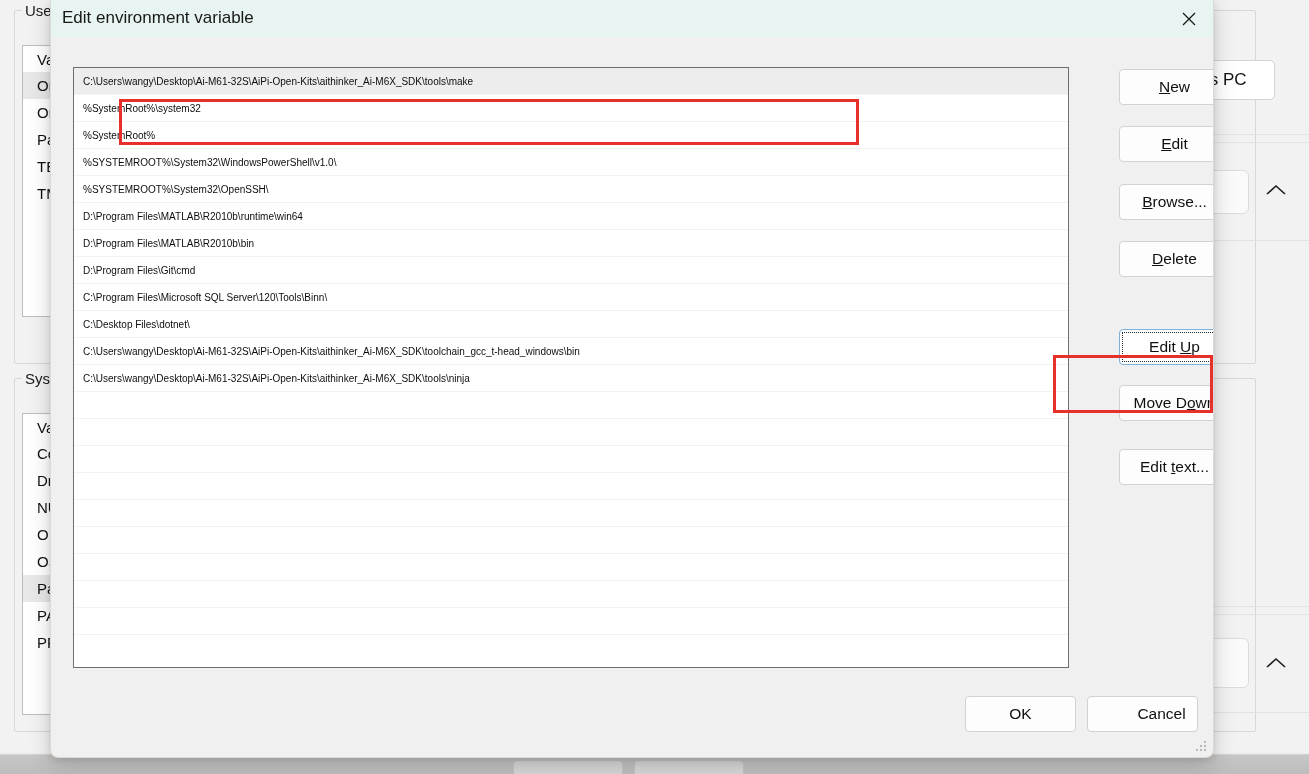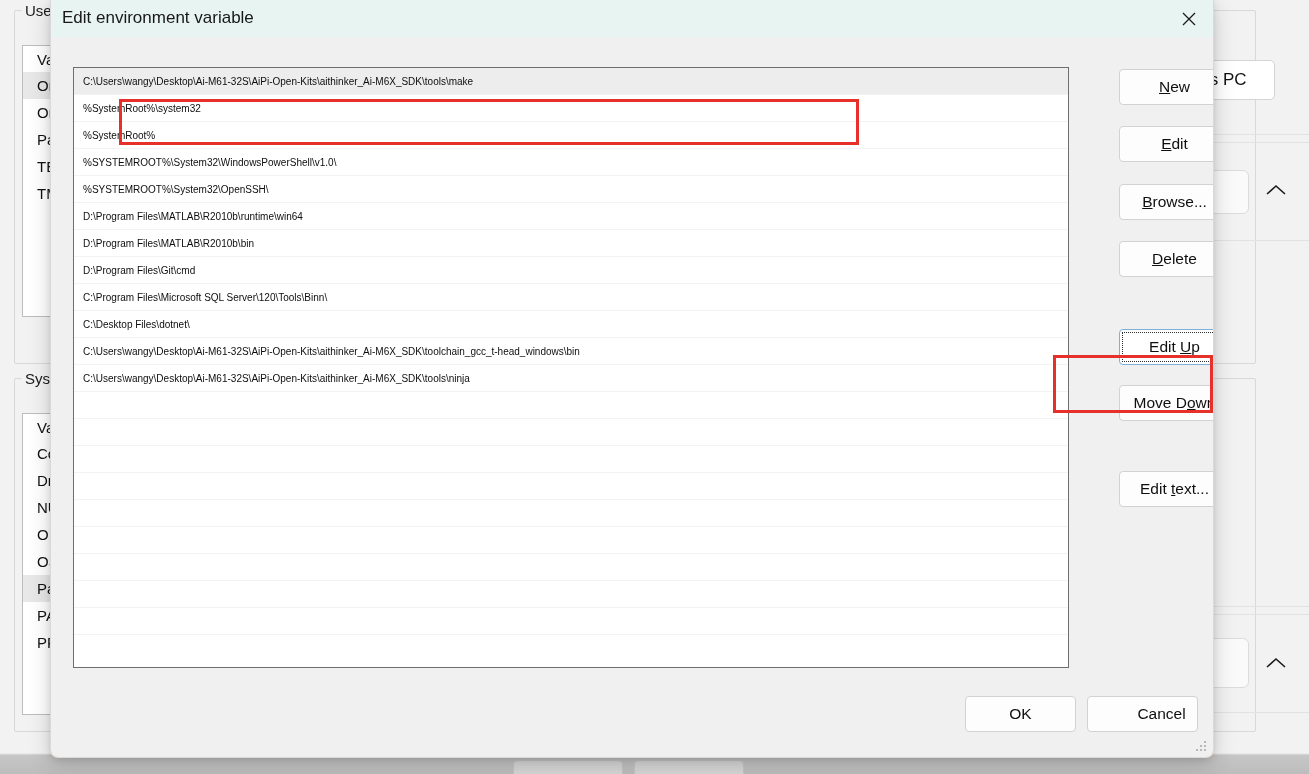--- a/index.html
+++ b/index.html
@@ -213,21 +213,21 @@
     left: 2px; top: 2px; right: 2px; bottom: 2px;
     border: 1px dotted #2b2b2b;
     pointer-events: none;
   }
   #btn-new      { top: 32px; }
   #btn-edit     { top: 89px; }
   #btn-browse   { top: 147px; }
   #btn-delete   { top: 204px; }
   #btn-moveup   { top: 292px; }
   #btn-movedown { top: 348px; }
-  #btn-edittext { top: 434px; }
+  #btn-edittext { top: 412px; }
 
   .acc { text-decoration: underline; }
 
   
   .dlg-bottom-btn {
     position: absolute;
     width: 111px; height: 36px;
     background: #fdfdfd;
     border: 1px solid #d2d2d2;
     border-radius: 4px;

